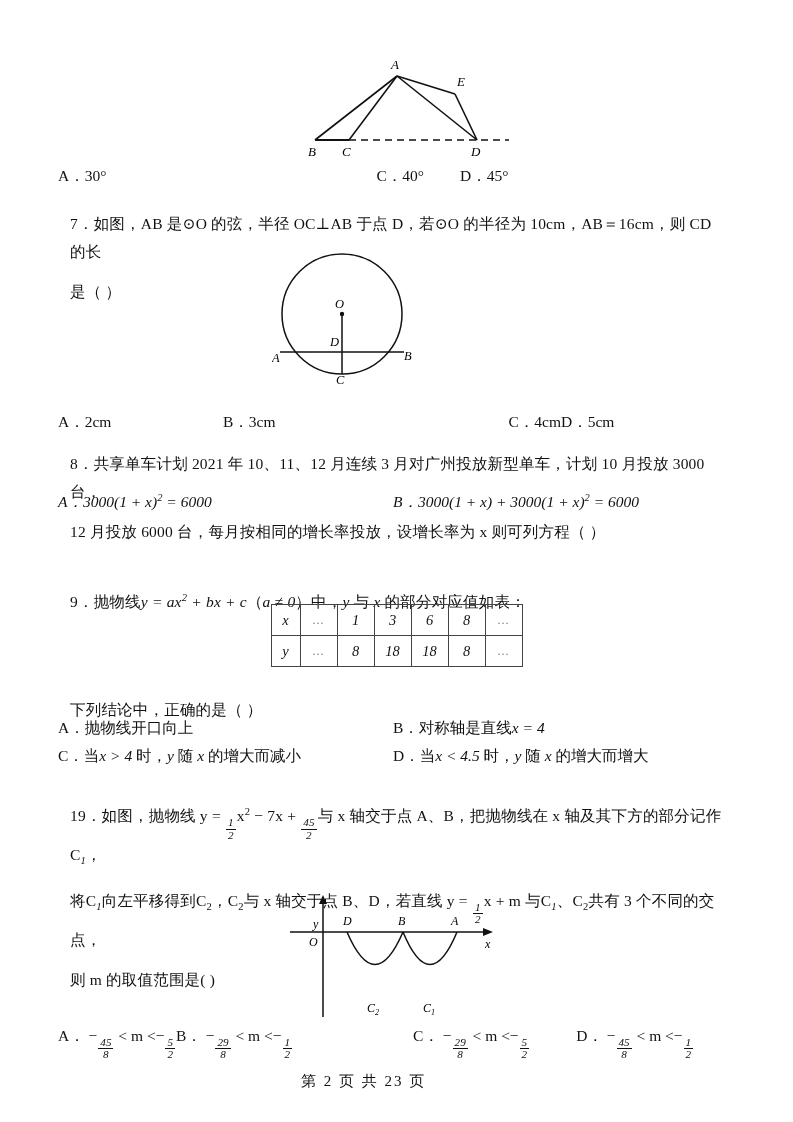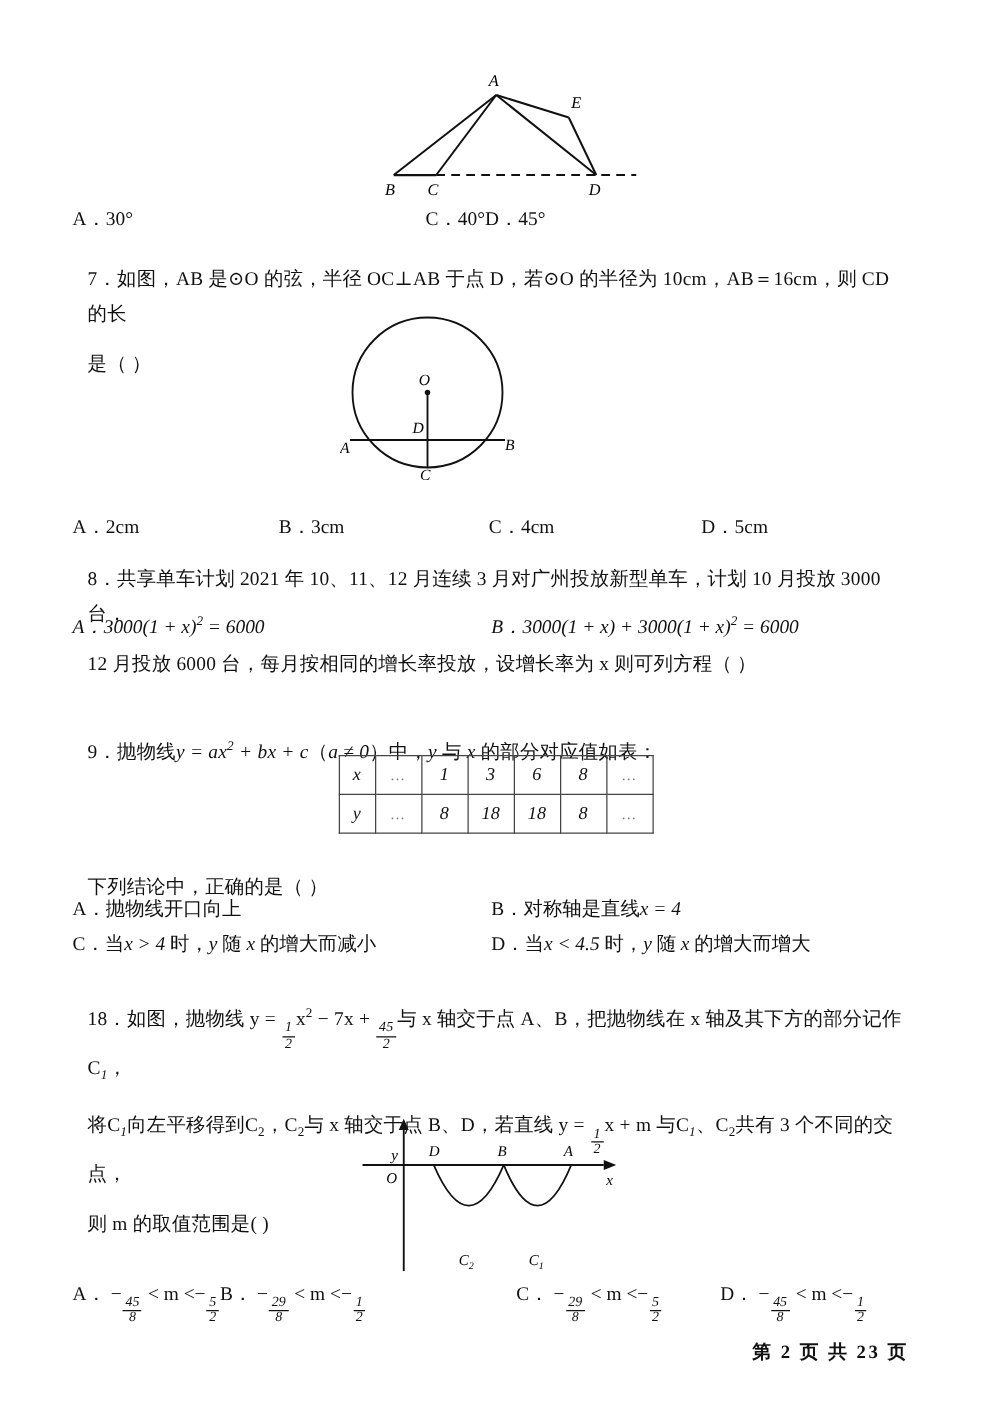--- a/index.html
+++ b/index.html
@@ -30,22 +30,22 @@
 
   .figwrap { position:relative; }
 
   
   table.vtab { border-collapse:collapse; margin:6px auto 4px auto; }
   table.vtab td { border:1px solid #444; width:34px; height:28px; text-align:center;
                   font-size:14.5px; font-style:italic; font-family:"Liberation Serif",serif; }
   table.vtab td.lbl { width:26px; }
   table.vtab td.dots { font-style:normal; color:#777; letter-spacing:1px; font-size:12px; }
 
-  .footer { position:absolute; left:0; top:1072px; width:727px; text-align:right;
-            font-size:15px; letter-spacing:2px; font-weight:bold;
+  .footer { position:absolute; left:0; top:1072px; width:727px; text-align:center;
+            font-size:15px; letter-spacing:2px; font-weight:normal;
             font-family:"Liberation Serif", serif; }
 
   .fig { display:block; margin:0 auto; }
 </style>
 </head>
 <body>
 
 <div class="page">
 
   <div class="figwrap" style="position:absolute; left:0; top:52px; width:793px;">
@@ -61,21 +61,21 @@
       <text x="114" y="17" font-size="13" font-style="italic" font-family="Liberation Serif, serif">A</text>
       <text x="31" y="104" font-size="13" font-style="italic" font-family="Liberation Serif, serif">B</text>
       <text x="65" y="104" font-size="13" font-style="italic" font-family="Liberation Serif, serif">C</text>
       <text x="194" y="104" font-size="13" font-style="italic" font-family="Liberation Serif, serif">D</text>
       <text x="180" y="34" font-size="13" font-style="italic" font-family="Liberation Serif, serif">E</text>
     </svg>
   </div>
 
   <div class="content">
 
-    <div class="opts four" style="position:absolute; left:0; top:162px; width:680px;">
+    <div class="opts four" style="position:absolute; left:0; top:162px; width:680px;gap:36px;">
       <div style="width:160px;">A．30°</div>
       <div style="width:170px;text-align:right;">C．40°</div>
       <div style="width:150px;">D．45°</div>
     </div>
 
     <div style="position:absolute; left:0; top:198px; width:684px;">
       <p class="qline">7．如图，AB 是⊙O 的弦，半径 OC⊥AB 于点 D，若⊙O 的半径为 10cm，AB＝16cm，则 CD 的长</p>
       <p class="qline">是（     ）</p>
     </div>
   </div>
@@ -95,21 +95,21 @@
       <text x="132" y="108" font-size="12.5" font-style="italic" font-family="Liberation Serif, serif">B</text>
       <text x="64" y="132" font-size="12.5" font-style="italic" font-family="Liberation Serif, serif">C</text>
     </svg>
   </div>
 
   <div class="content">
 
     <div class="opts four" style="position:absolute; left:0; top:408px; width:680px;">
       <div style="width:165px;">A．2cm</div>
       <div style="width:168px;">B．3cm</div>
-      <div style="width:170px;">C．4cm</div>
+      <div style="width:170px;text-align:right;">C．4cm</div>
       <div style="width:150px;">D．5cm</div>
     </div>
 
     <div style="position:absolute; left:0; top:438px; width:684px;">
       <p class="qline">8．共享单车计划 2021 年 10、11、12 月连续 3 月对广州投放新型单车，计划 10 月投放 3000 台，</p>
       <p class="qline">12 月投放 6000 台，每月按相同的增长率投放，设增长率为 x 则可列方程（   ）</p>
     </div>
 
     <div style="position:absolute; left:0; top:484px; width:684px;">
       <div class="opts">
@@ -163,21 +163,21 @@
         <div>B．对称轴是直线<span class="math">x = 4</span></div>
       </div>
       <div class="opts">
         <div style="width:335px;">C．当<span class="math">x &gt; 4</span> 时，<span class="math">y</span> 随 <span class="math">x</span> 的增大而减小</div>
         <div>D．当<span class="math">x &lt; 4.5</span> 时，<span class="math">y</span> 随 <span class="math">x</span> 的增大而增大</div>
       </div>
     </div>
 
     <div style="position:absolute; left:0; top:786px; width:690px;">
       <p class="qline">
-        <span>18．如图，抛物线 y = </span><span class="frac">
+        <span>19．如图，抛物线 y = </span><span class="frac">
             <span class="num">1</span>
             <span class="den">2</span>
           </span><span>x<sup>2</sup> − 7x + </span><span class="frac">
             <span class="num">45</span>
             <span class="den">2</span>
           </span><span>与 x 轴交于点 A、B，把抛物线在 x 轴及其下方的部分记作C<sub><span class="it">1</span></sub>，</span>
       </p>
       <p class="qline">
         <span>将C<sub class="it">1</sub>向左平移得到C<sub>2</sub>，C<sub>2</sub>与 x 轴交于点 B、D，若直线 y = </span><span class="frac">
             <span class="num">1</span>

